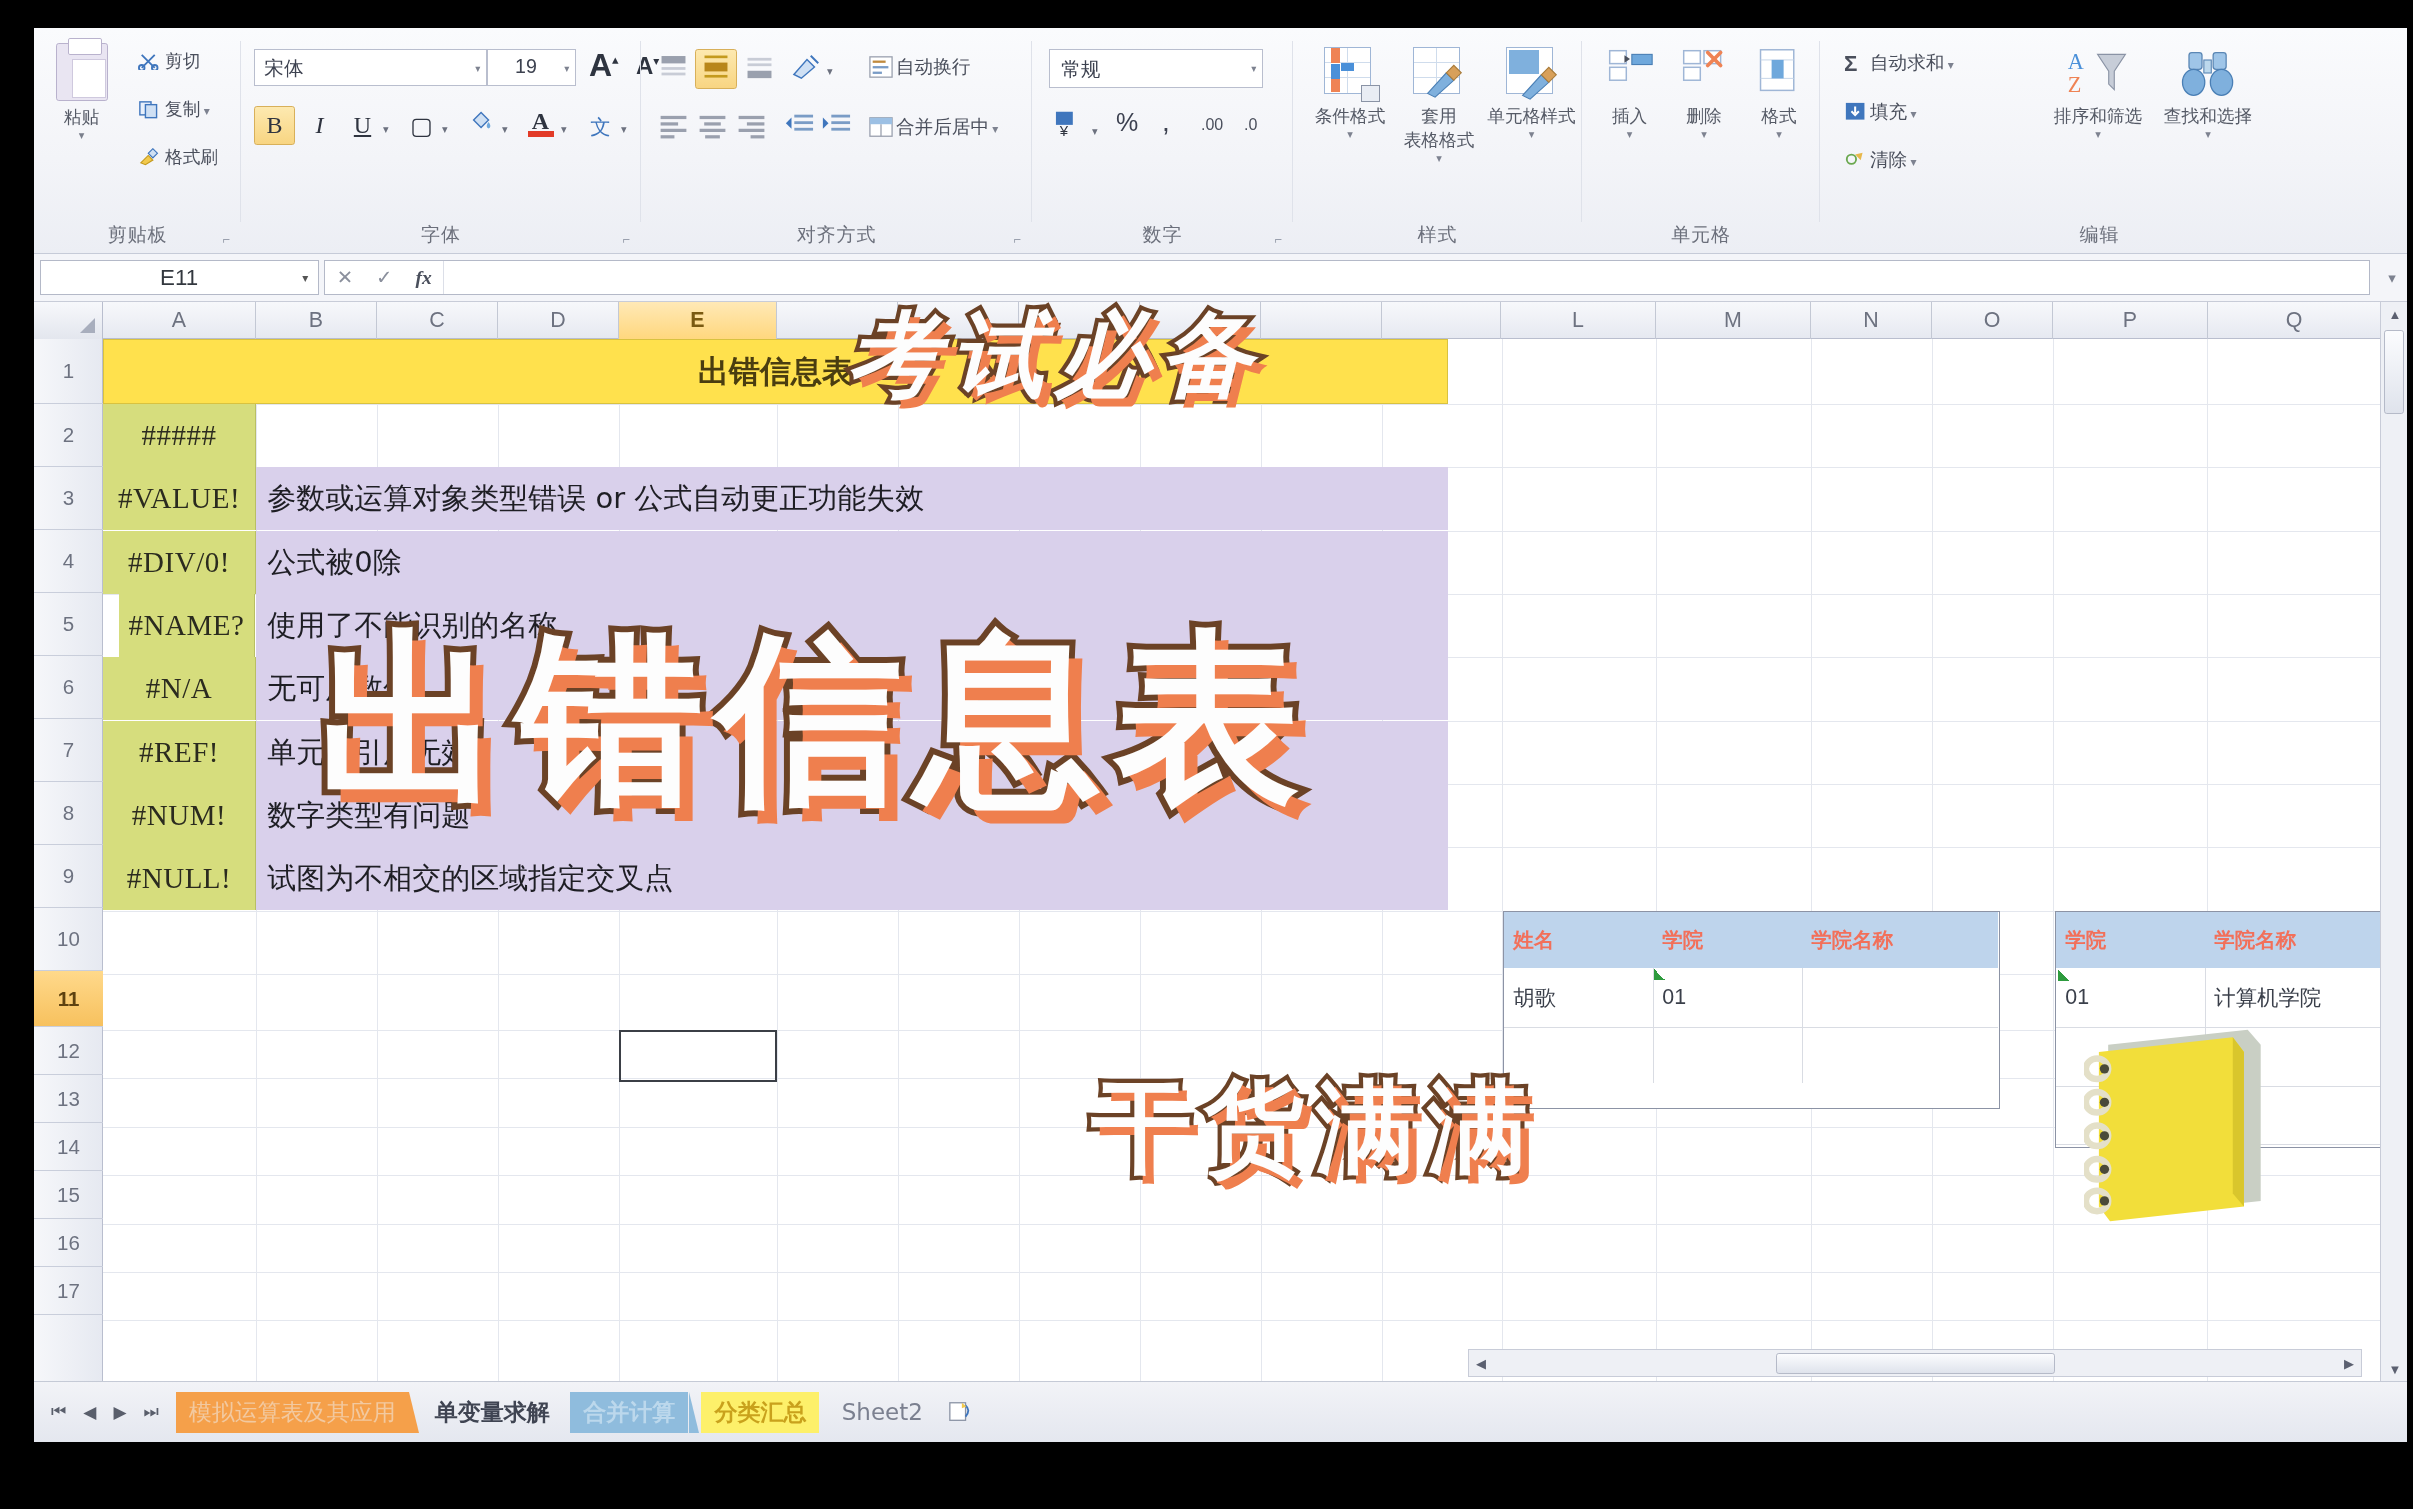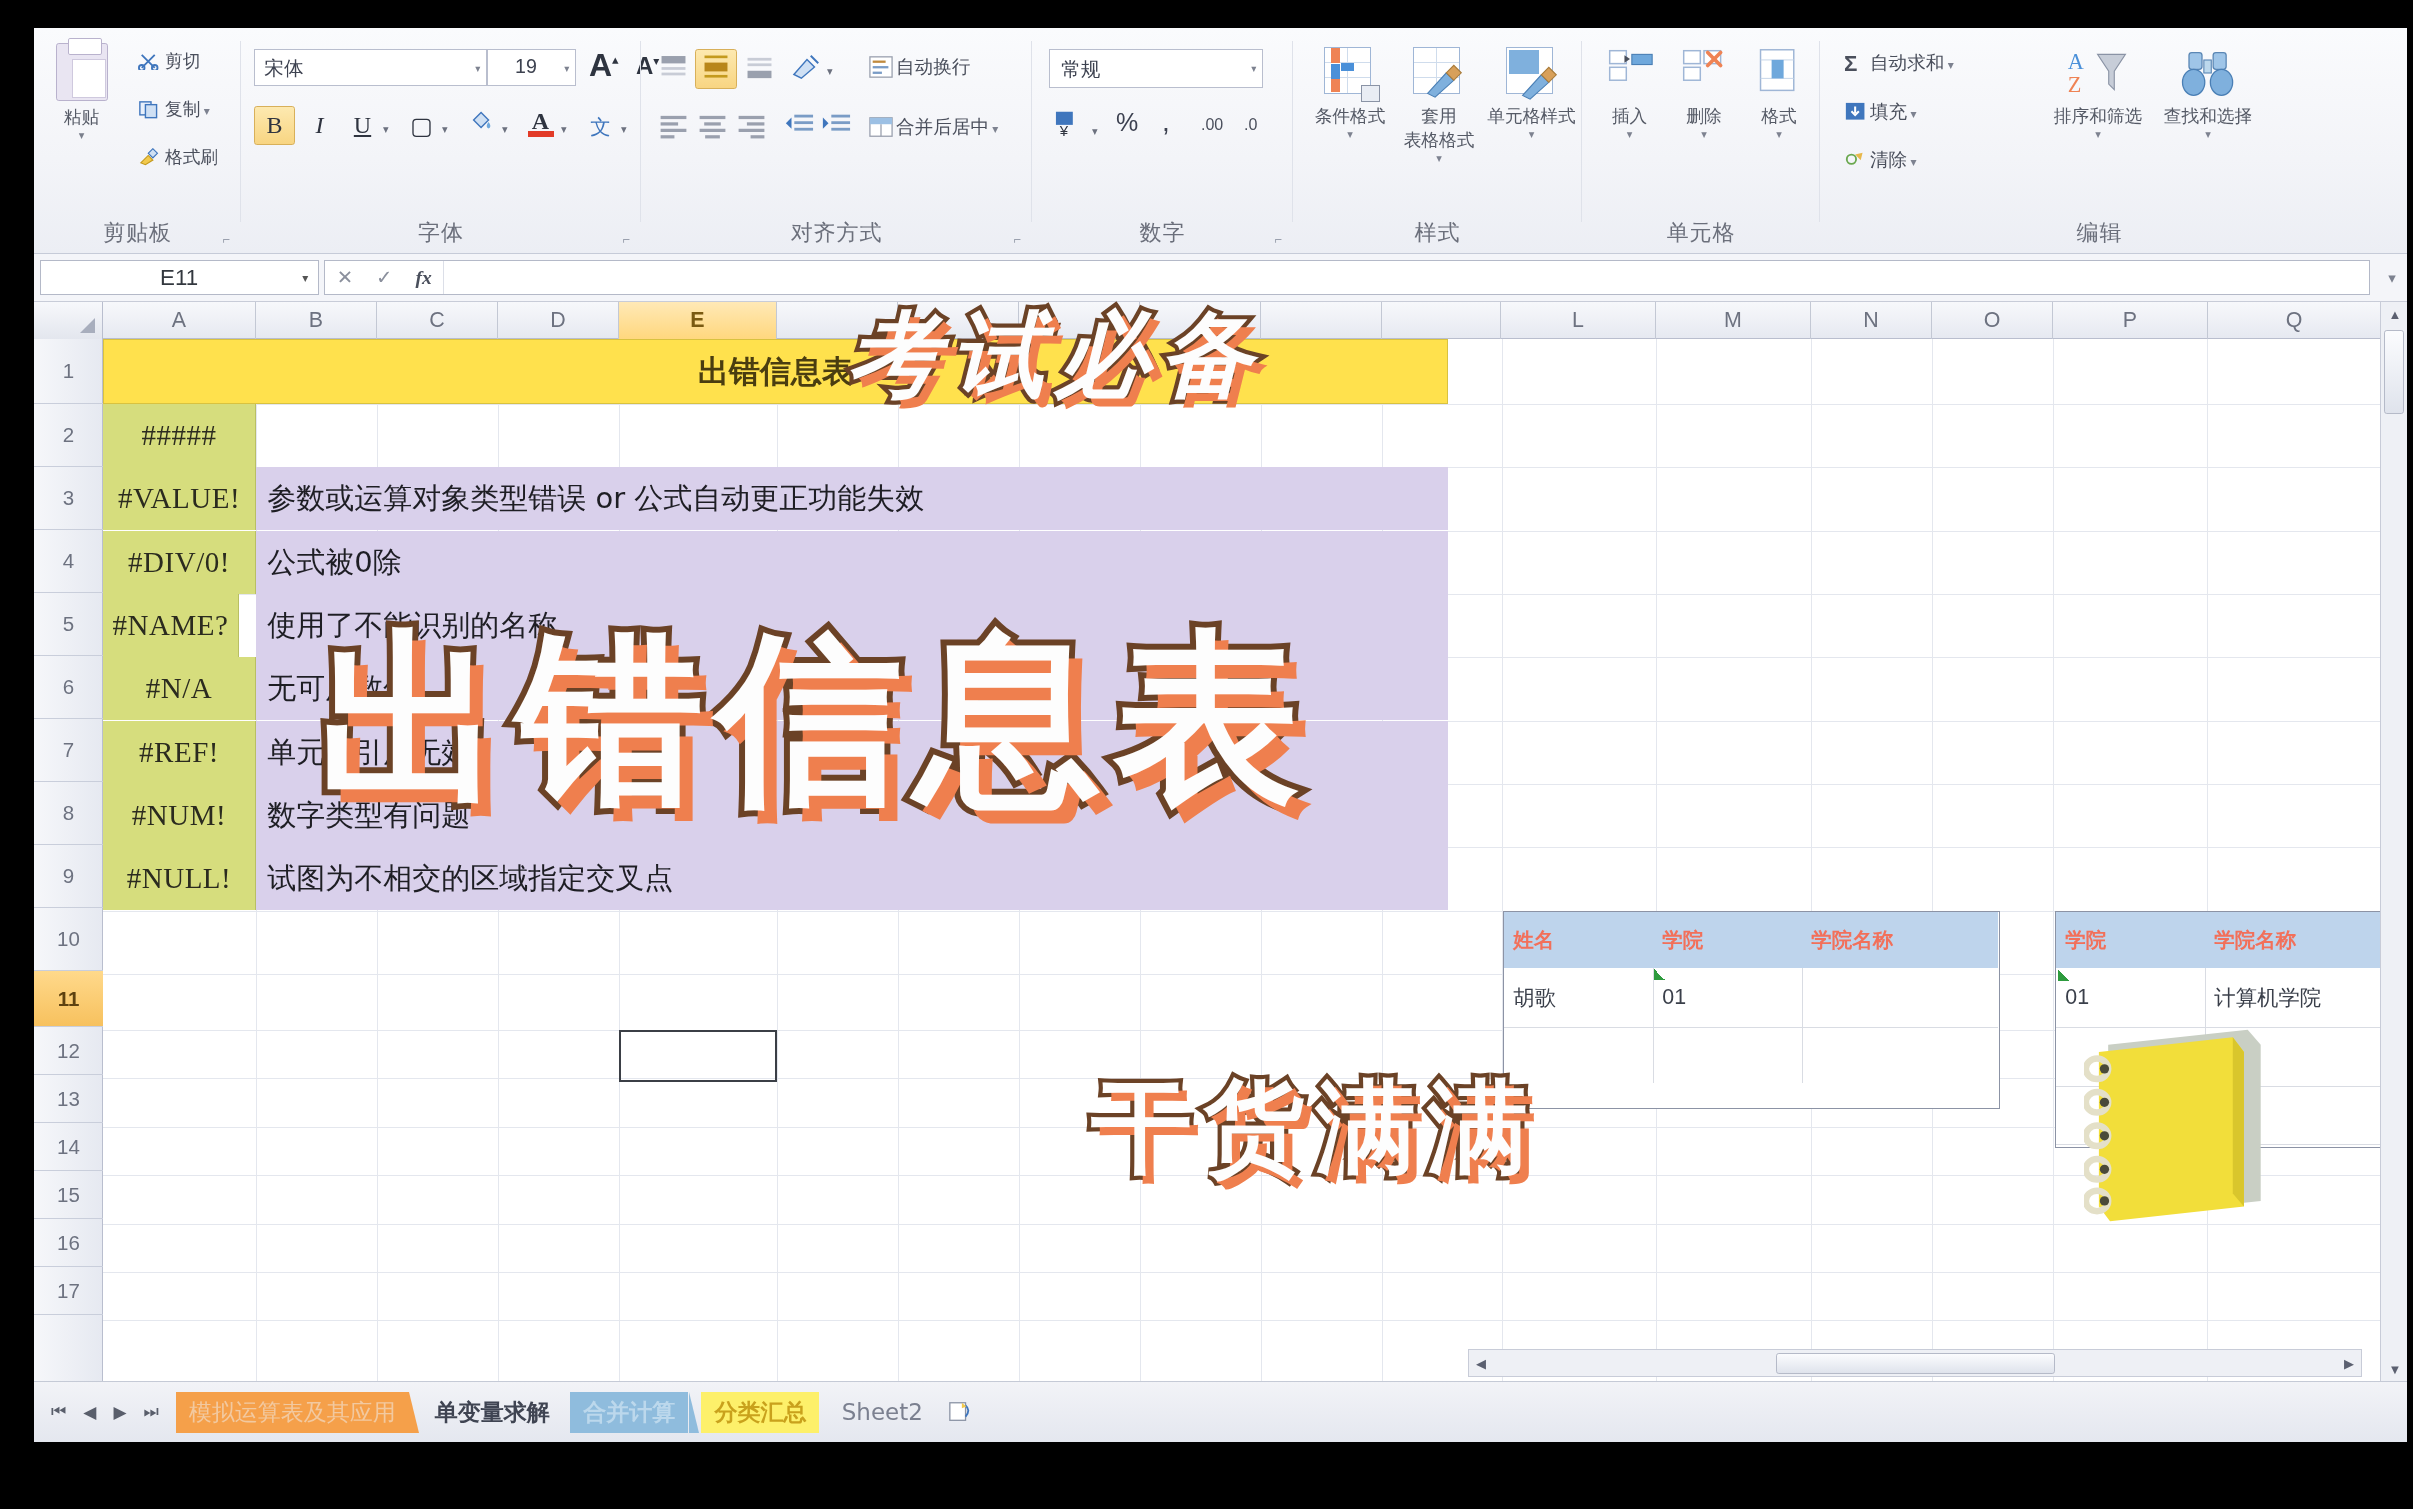--- a/index.html
+++ b/index.html
@@ -27,21 +27,21 @@
 
   
   .ribbon {
     position:relative; width:100%; height:226px;
     background: linear-gradient(to bottom,#fafbfd 0%, #f3f4f8 58%, #eceef4 100%);
     border-bottom:0.9px solid #c6cbd8;
   }
   .rgroup { position:absolute; top:0; height:226px; }
   .rgroup .glabel {
     position:absolute; bottom:5.6px; left:0; width:100%;
-    text-align:center; font-size:22px; color:#6b6f7b; letter-spacing:0.9px;
+    text-align:center; font-size:19px; color:#6b6f7b; letter-spacing:0.9px;
   }
   .rgroup .gsep { position:absolute; top:13px; bottom:32px; right:0; width:0.9px; background:#dfe2ea; }
   .rgroup .gdlg {
     position:absolute; bottom:7.4px; right:7.4px; width:15px; height:15px;
     font-size:13px; color:#9aa0ae; line-height:15px; text-align:center;
   }
 
   
   .paste-big {
     position:absolute; left:13px; top:15px; width:69px; text-align:center;
@@ -781,21 +781,21 @@
 
         <div class="tcell errcode" style="left:0; top:65px; width:153px; height:63px;">
             <span>#####</span>
           </div>
         <div class="tcell errcode" style="left:0; top:128px; width:153px; height:63px;">
             <span>#VALUE!</span>
           </div>
         <div class="tcell errcode" style="left:0; top:192px; width:153px; height:63px;">
             <span>#DIV/0!</span>
           </div>
-        <div class="tcell errcode" style="left:0; top:255px; width:136px; height:63px;">
+        <div class="tcell errcode" style="left:16px; top:255px; width:136px; height:63px;">
             <span>#NAME?</span>
           </div>
         <div class="tcell errcode" style="left:0; top:318px; width:153px; height:63px;">
             <span>#N/A</span>
           </div>
         <div class="tcell errcode" style="left:0; top:382px; width:153px; height:63px;">
             <span>#REF!</span>
           </div>
         <div class="tcell errcode" style="left:0; top:445px; width:153px; height:63px;">
             <span>#NUM!</span>

